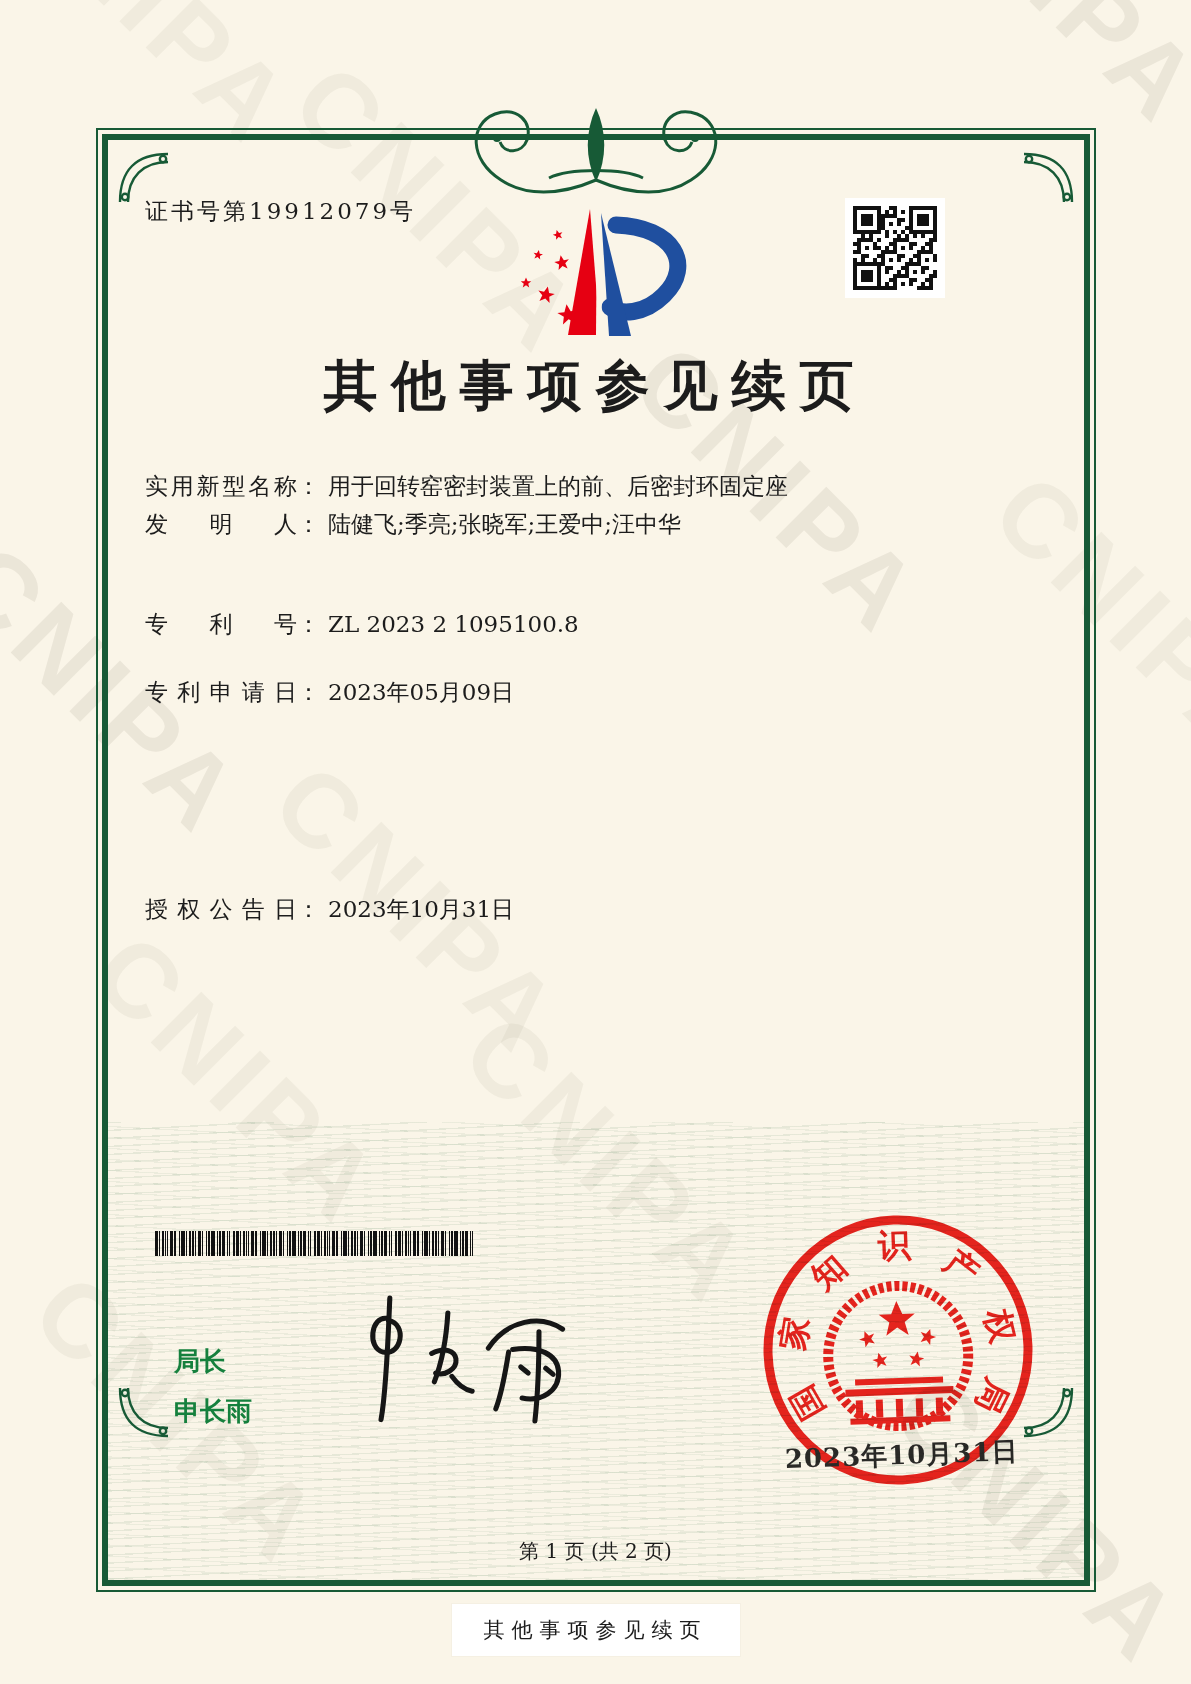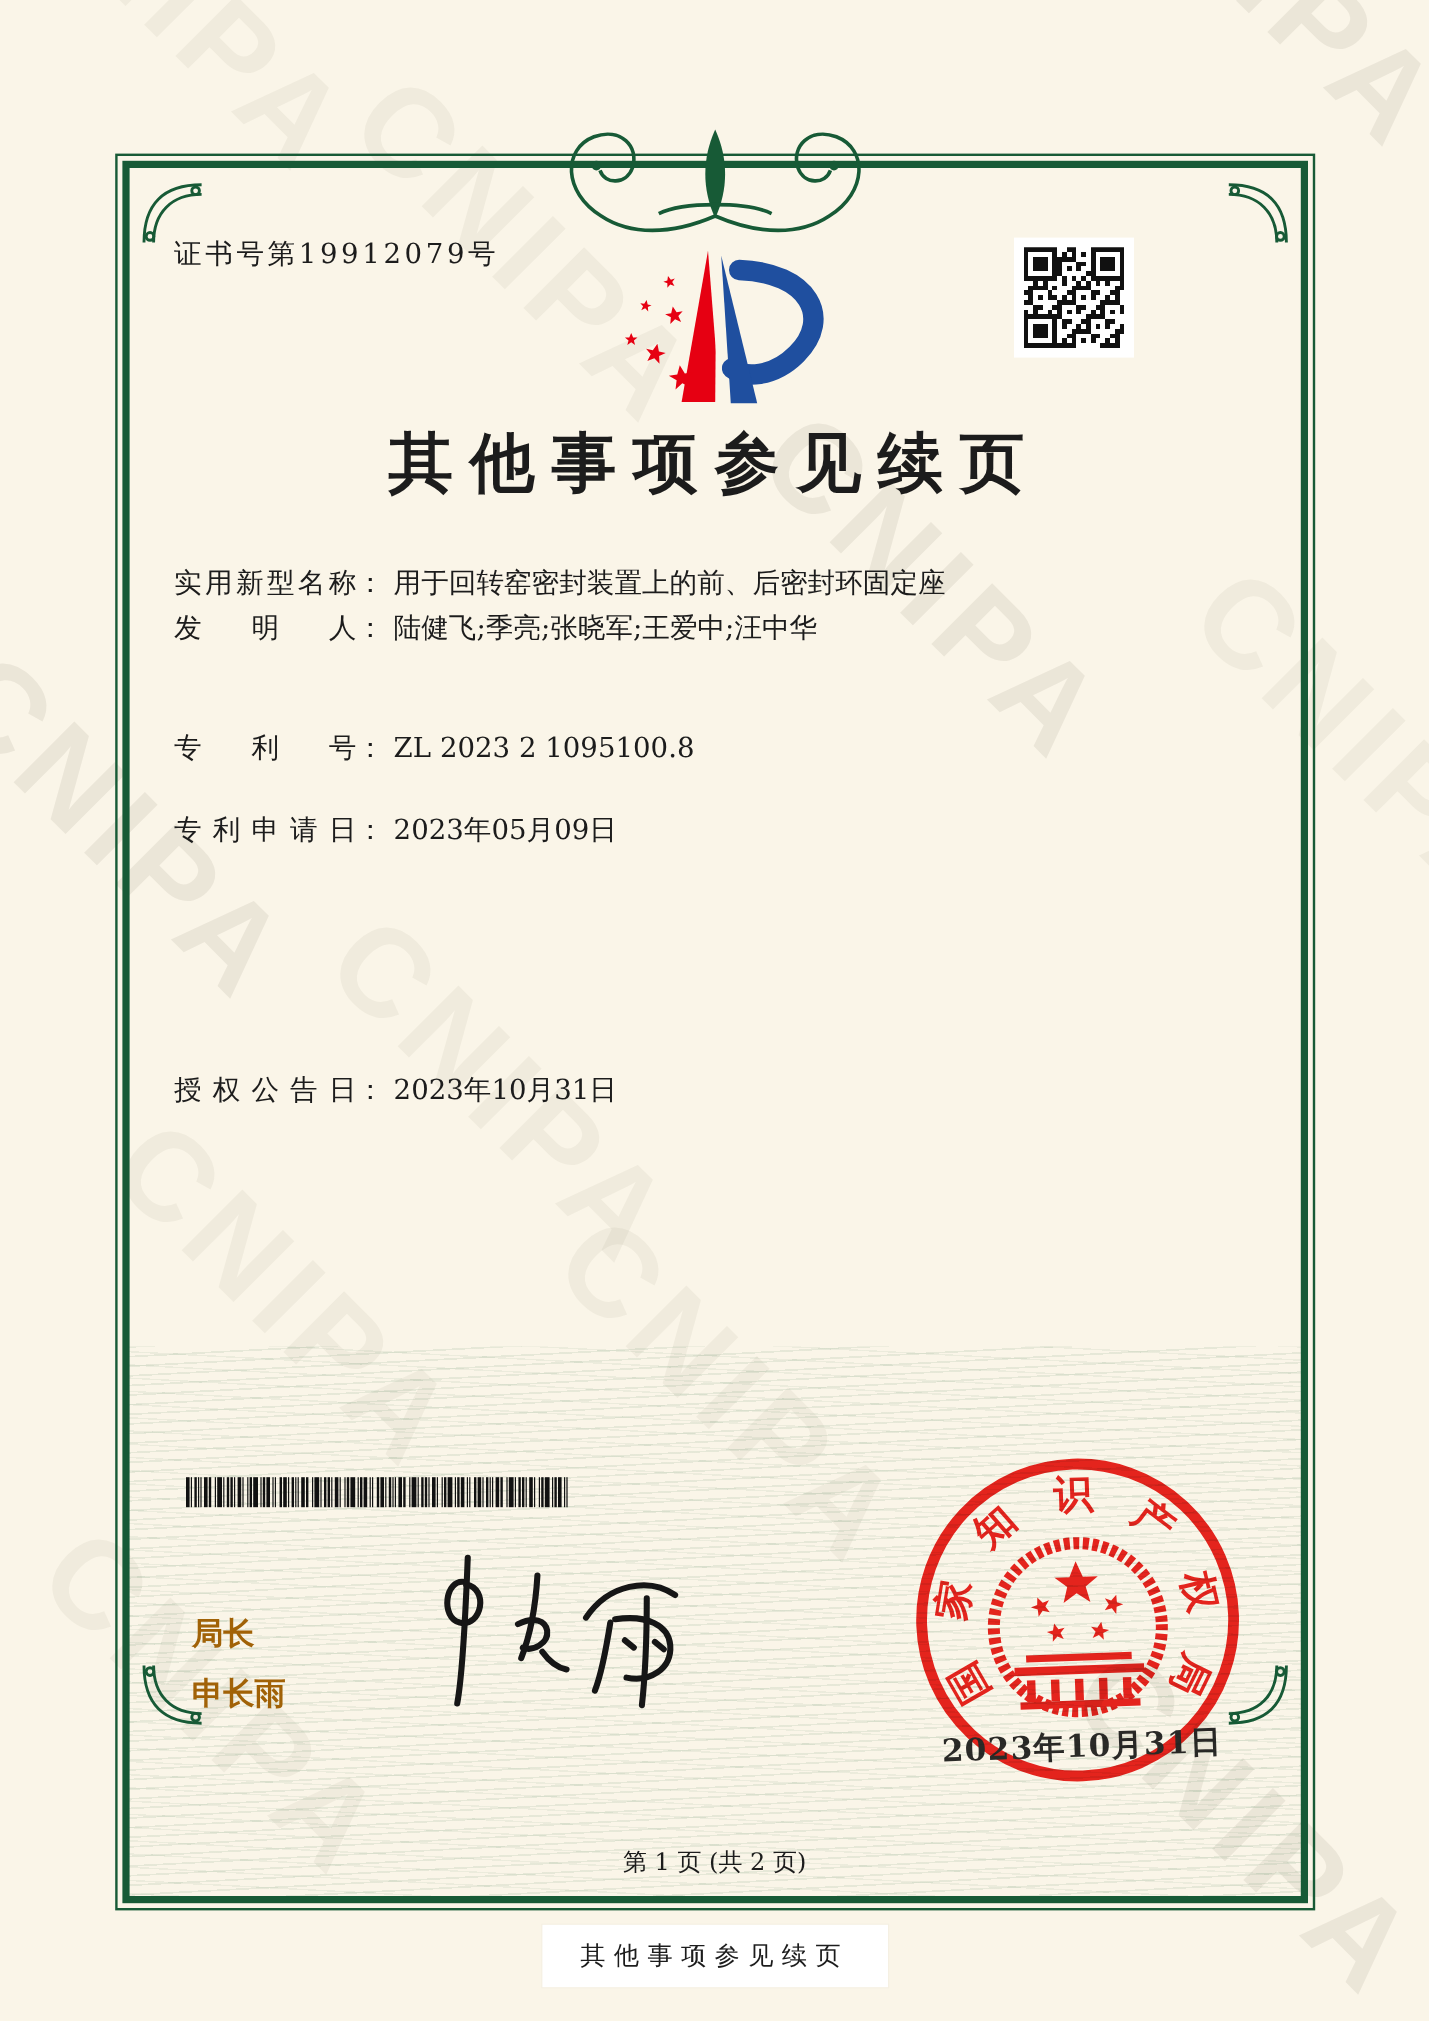--- a/index.html
+++ b/index.html
@@ -64,22 +64,22 @@
   
   .body-text{position:absolute;left:145px;top:956px;width:908px;
              font-size:21.5px;line-height:38px;letter-spacing:0.3px;}
   .body-text p{margin:0;text-indent:2.2em;}
 
   
   .barcode{position:absolute;left:155px;top:1231px;height:25px;display:flex;align-items:stretch;}
   .barcode .bar{height:100%;background:#111;}
   .barcode .gap{height:100%;}
   .signature{position:absolute;left:330px;top:1290px;}
-  .director{position:absolute;left:160px;top:1336px;font-family:"Liberation Sans",sans-serif;
-            font-weight:bold;font-size:26px;line-height:50px;color:#a16207;}
+  .director{position:absolute;left:174px;top:1336px;font-family:"Liberation Sans",sans-serif;
+            font-weight:bold;font-size:26px;line-height:50px;color:#15803d;}
 
   
   .seal{position:absolute;left:758px;top:1210px;width:280px;height:280px;
         transform:rotate(-2deg);opacity:0.93;mix-blend-mode:multiply;}
   .seal svg{position:absolute;left:0;top:0;}
   .seal-char{position:absolute;font-size:33px;font-weight:bold;color:var(--seal-red);
              font-family:"DejaVu Serif",serif;}
   .seal-date{position:absolute;left:0;top:228px;width:100%;text-align:center;
              font-size:26px;font-weight:bold;color:#1a1a1a;letter-spacing:1px;}
 

